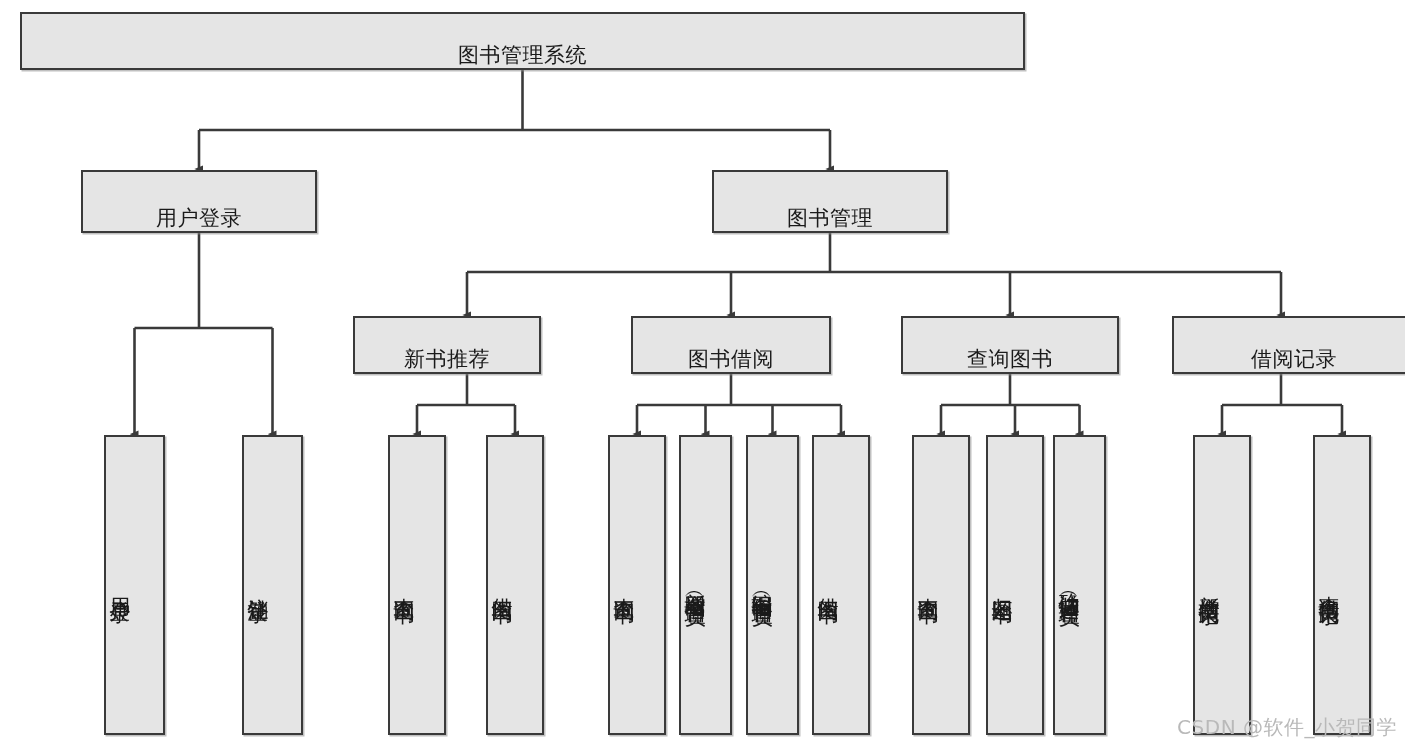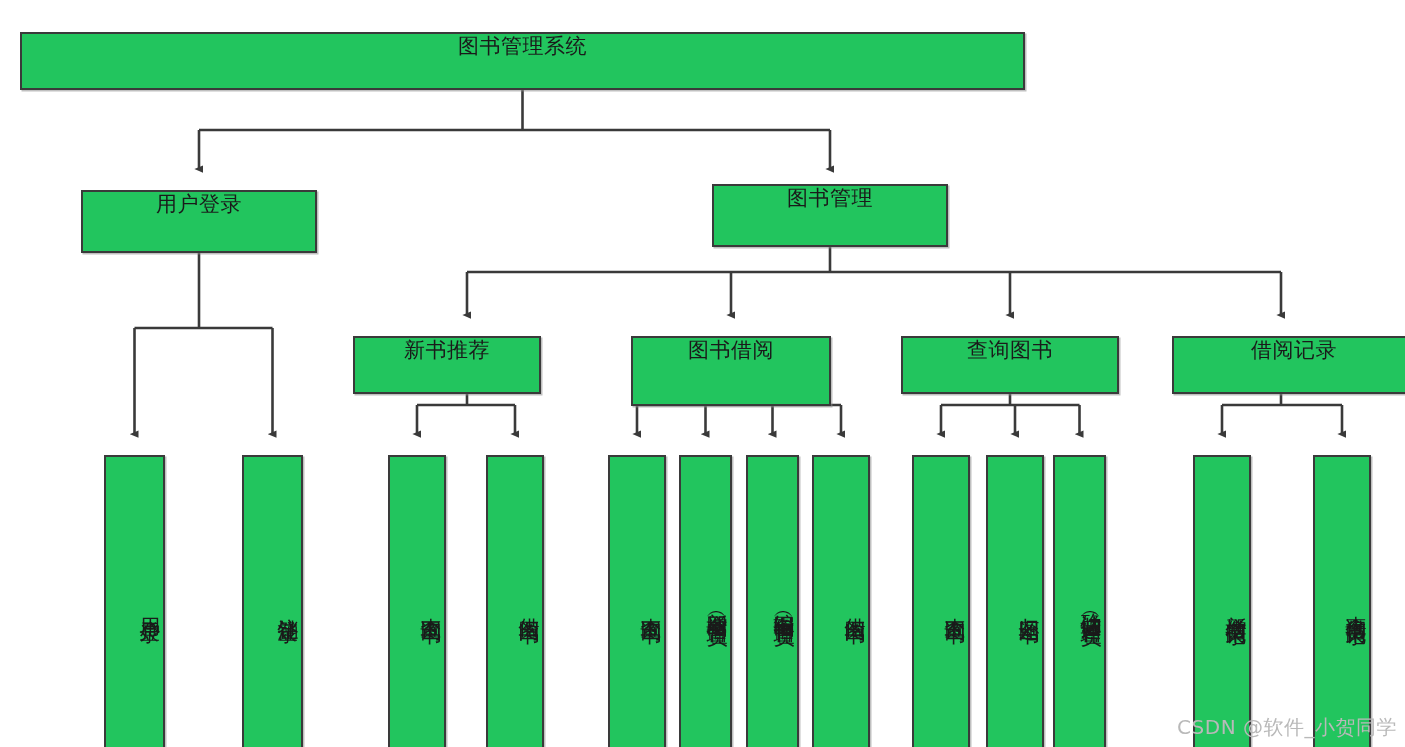--- a/index.html
+++ b/index.html
@@ -23,27 +23,26 @@
     left: 0;
     top: 0;
     width: 1405px;
     height: 747px;
     pointer-events: none;
   }
   .node {
     position: absolute;
     box-sizing: border-box;
     border: 2px solid #3a3a3a;
-    background: #22c55e;
+    background: #e5e5e5;
     display: flex;
-    align-items: flex-start;
+    align-items: flex-end;
     justify-content: center;
     color: #1a1a1a;
     box-shadow: 1.5px 1.5px 0 0 rgba(140,140,140,0.55);
-    margin-top: 20px;
   }
   .node.horiz {
     font-size: 21px;
     line-height: 1.2;
     letter-spacing: 0.5px;
     text-align: center;
   }
   .node.vert {
     writing-mode: vertical-rl;
     text-orientation: upright;
@@ -117,28 +116,28 @@
       </g>
   </svg>
 
   <div class="node horiz" style="left:20px;top:12px;width:1005px;height:58px;">
     <span>图书管理系统</span>
   </div>
 
   <div class="node horiz" style="left:81px;top:170px;width:236px;height:63px;">
     <span>用户登录</span>
   </div>
-  <div class="node horiz" style="left:712px;top:164px;width:236px;height:63px;">
+  <div class="node horiz" style="left:712px;top:170px;width:236px;height:63px;">
     <span>图书管理</span>
   </div>
 
   <div class="node horiz" style="left:353px;top:316px;width:188px;height:58px;">
     <span>新书推荐</span>
   </div>
-  <div class="node horiz" style="left:631px;top:316px;width:200px;height:70px;">
+  <div class="node horiz" style="left:631px;top:316px;width:200px;height:58px;">
     <span>图书借阅</span>
   </div>
   <div class="node horiz" style="left:901px;top:316px;width:218px;height:58px;">
     <span>查询图书</span>
   </div>
   <div class="node horiz" style="left:1172px;top:316px;width:244px;height:58px;">
     <span>借阅记录</span>
   </div>
 
   <div class="node vert" style="left:104px;top:435px;width:61px;height:300px;">

